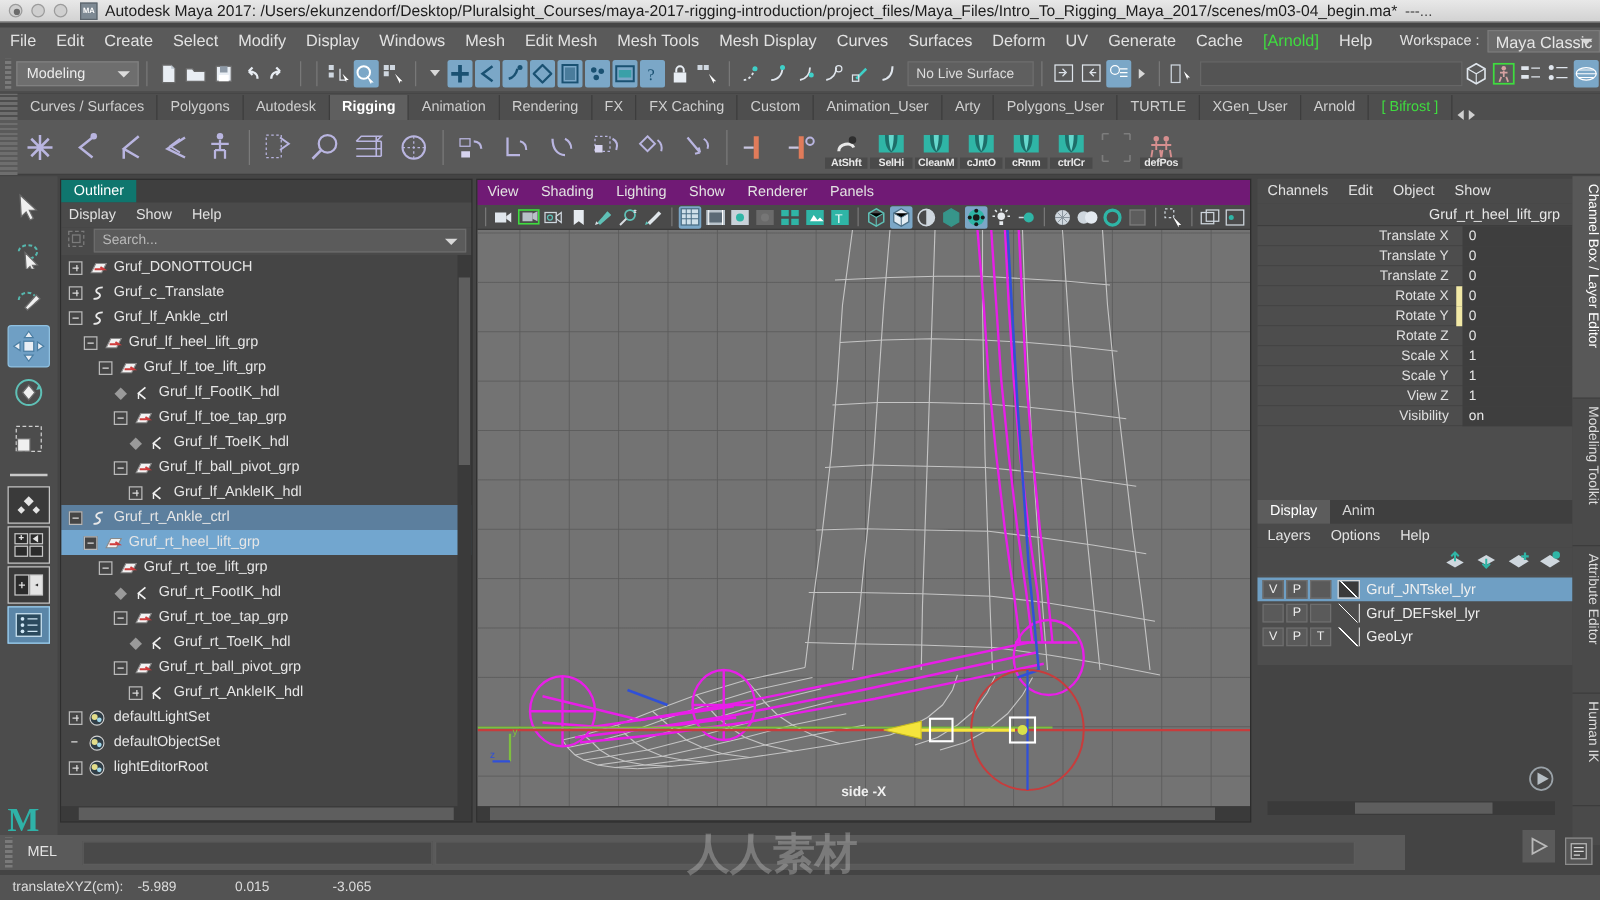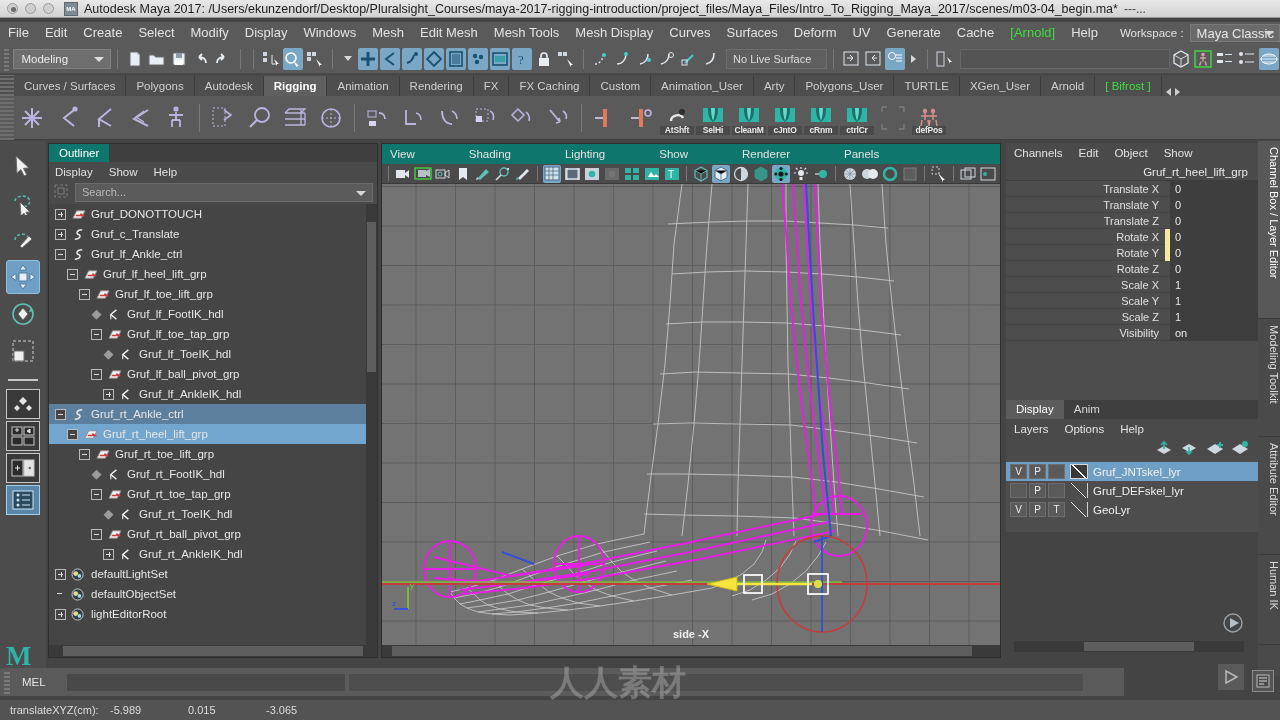--- a/index.html
+++ b/index.html
@@ -128,22 +128,22 @@
     background:#3a3a3a; }
   #outl-thumb{ position:absolute; right:1px; top:18px; width:9px; height:150px;
     background:#5e5e5e; }
   #outl-hbar{ height:12px; background:#3a3a3a; position:relative; }
   #outl-hthumb{ position:absolute; left:14px; top:1px; width:300px; height:10px;
     background:#5e5e5e; }
 
   
   #viewport{ position:absolute; left:381px; top:143px; width:620px; height:515px;
     background:#3f3f3f; border:1px solid #2d2d2d; display:flex; flex-direction:column;}
-  #vp-menus{ height:20px; display:flex; align-items:center; background:#0f766e;
-    padding-left:8px;gap:36px; }
+  #vp-menus{ height:20px; display:flex; align-items:center; background:#701a75;
+    padding-left:8px; }
   #vp-menus .vm{ font-size:11.5px; color:#e2e2e2; margin-right:18px; }
   #vp-tools{ height:20px; display:flex; align-items:center; background:#4a4a4a;
     padding-left:2px; border-bottom:1px solid #3a3a3a;}
   .vbtn{ width:18px; height:18px; margin:0 1px; display:flex; align-items:center;
     justify-content:center; border-radius:2px; }
   .vbtn.on{ background:#7ba7c7; }
   .vsep{ width:1px; height:15px; background:#777; margin:0 4px; }
   #vp-canvas{ flex:1; position:relative; background:#737373; overflow:hidden; }
   #vp-grid{ position:absolute; inset:0;
     background-image:
@@ -1310,21 +1310,21 @@
         <span class="cb-name">Scale X</span>
         <span class="cb-key"></span>
         <span class="cb-val">1</span>
       </div>
       <div class="cb-row">
         <span class="cb-name">Scale Y</span>
         <span class="cb-key"></span>
         <span class="cb-val">1</span>
       </div>
       <div class="cb-row">
-        <span class="cb-name">Scale Z</span>
+        <span class="cb-name">View Z</span>
         <span class="cb-key"></span>
         <span class="cb-val">1</span>
       </div>
       <div class="cb-row">
         <span class="cb-name">Visibility</span>
         <span class="cb-key"></span>
         <span class="cb-val">on</span>
       </div>
     </div>
   <div id="cb-fill"></div>

